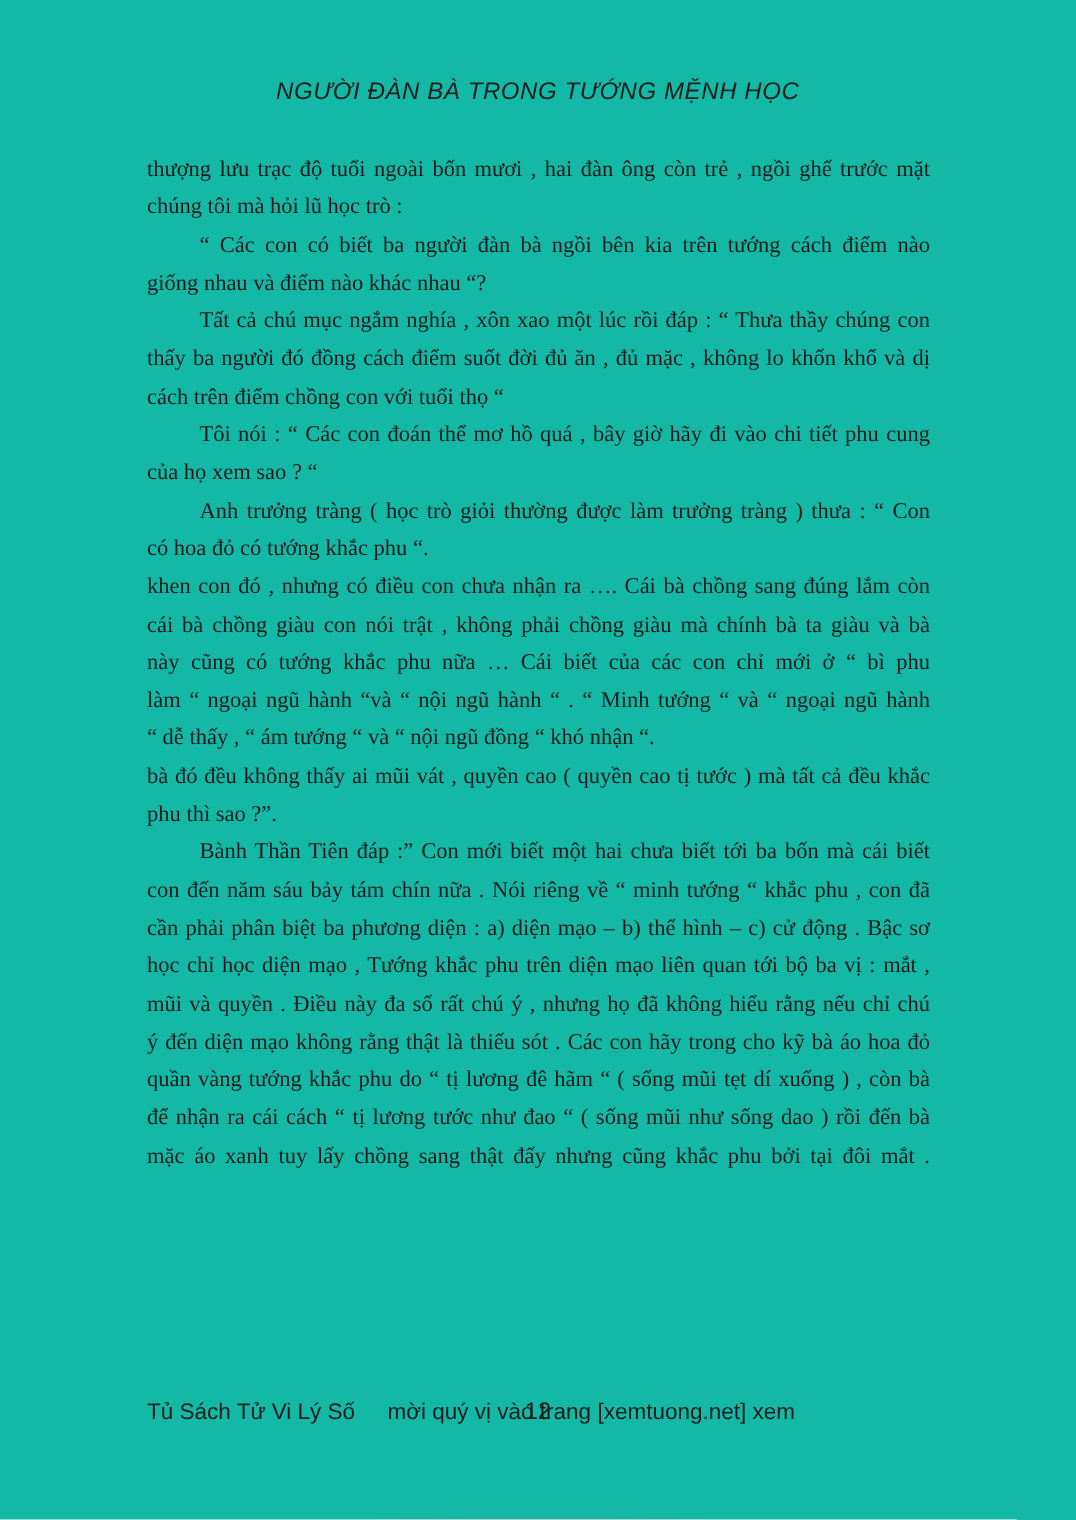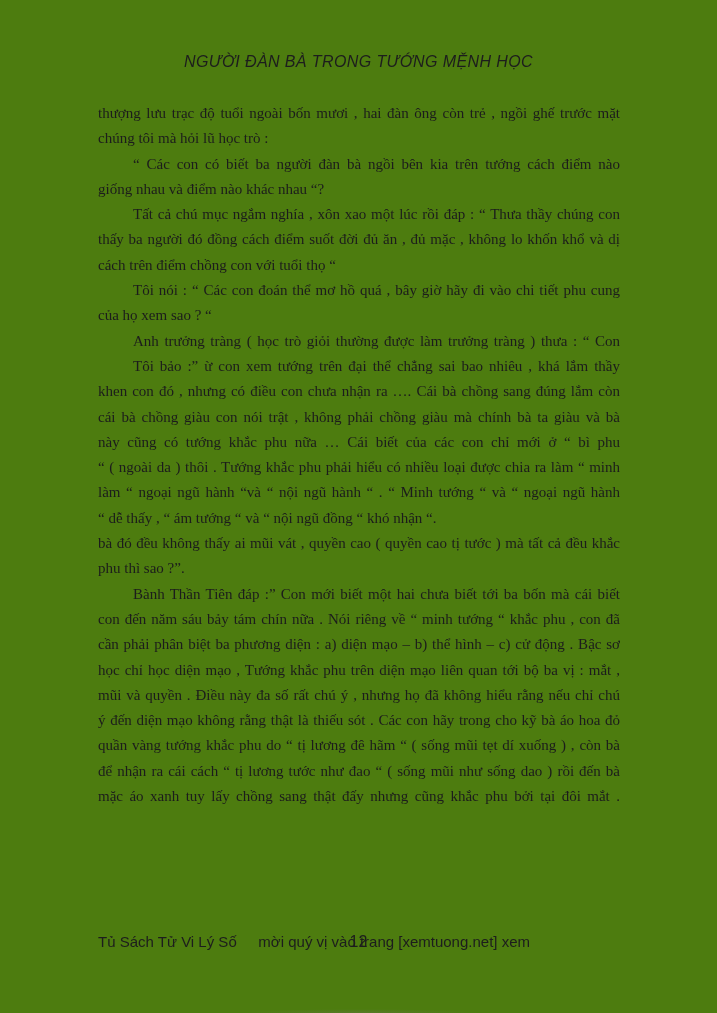--- a/index.html
+++ b/index.html
@@ -4,21 +4,21 @@
 <style>
   html, body {
     margin: 0;
     padding: 0;
     background: #ffffff;
   }
   .page {
     position: relative;
     width: 717px;
     height: 1013px;
-    background: #4d7c0f;
+    background: #14b8a6;
     overflow: hidden;
   }
   .title {
     position: absolute;
     top: 53px;
     left: 0;
     width: 717px;
     text-align: center;
     font-family: "Liberation Sans", sans-serif;
     font-style: italic;
@@ -103,25 +103,24 @@
       <div class="line">thượng lưu trạc độ tuổi ngoài bốn mươi , hai đàn ông còn trẻ , ngồi ghế trước mặt</div>
       <div class="line pend">chúng tôi mà hỏi lũ học trò :</div>
       <div class="line ind">“ Các con có biết ba người đàn bà ngồi bên kia trên tướng cách điểm nào</div>
       <div class="line pend">giống nhau và điểm nào khác nhau “?</div>
       <div class="line ind">Tất cả chú mục ngắm nghía , xôn xao một lúc rồi đáp : “ Thưa thầy chúng con</div>
       <div class="line">thấy ba người đó đồng cách điểm suốt đời đủ ăn , đủ mặc , không lo khốn khổ và dị</div>
       <div class="line pend">cách trên điểm chồng con với tuổi thọ “</div>
       <div class="line ind">Tôi nói : “ Các con đoán thể mơ hồ quá , bây giờ hãy đi vào chi tiết phu cung</div>
       <div class="line pend">của họ xem sao ? “</div>
       <div class="line ind">Anh trưởng tràng ( học trò giỏi thường được làm trưởng tràng ) thưa : “ Con</div>
-      <div class="line ind">Tôi bảo :” ừ con xem tướng trên đại thể chẳng sai bao nhiêu , khá lắm thầy</div>
+      <div class="line pend">có hoa đỏ có tướng khắc phu “.</div>
       <div class="line">khen con đó , nhưng có điều con chưa nhận ra …. Cái bà chồng sang đúng lắm còn</div>
       <div class="line">cái bà chồng giàu con nói trật , không phải chồng giàu mà chính bà ta giàu và bà</div>
       <div class="line">này cũng có tướng khắc phu nữa … Cái biết của các con chỉ mới ở “ bì phu</div>
-      <div class="line">“ ( ngoài da ) thôi . Tướng khắc phu phải hiểu có nhiều loại được chia ra làm “ minh</div>
       <div class="line">làm “ ngoại ngũ hành “và “ nội ngũ hành “ . “ Minh tướng “ và “ ngoại ngũ hành</div>
       <div class="line pend">“ dễ thấy , “ ám tướng “ và “ nội ngũ đồng “ khó nhận “.</div>
       <div class="line">bà đó đều không thấy ai mũi vát , quyền cao ( quyền cao tị tước ) mà tất cả đều khắc</div>
       <div class="line pend">phu thì sao ?”.</div>
       <div class="line ind">Bành Thần Tiên đáp :” Con mới biết một hai chưa biết tới ba bốn mà cái biết</div>
       <div class="line">con đến năm sáu bảy tám chín nữa . Nói riêng về “ minh tướng “ khắc phu , con đã</div>
       <div class="line">cần phải phân biệt ba phương diện : a) diện mạo – b) thể hình – c) cử động . Bậc sơ</div>
       <div class="line">học chỉ học diện mạo , Tướng khắc phu trên diện mạo liên quan tới bộ ba vị : mắt ,</div>
       <div class="line">mũi và quyền . Điều này đa số rất chú ý , nhưng họ đã không hiểu rằng nếu chỉ chú</div>
       <div class="line">ý đến diện mạo không rằng thật là thiếu sót . Các con hãy trong cho kỹ bà áo hoa đỏ</div>

